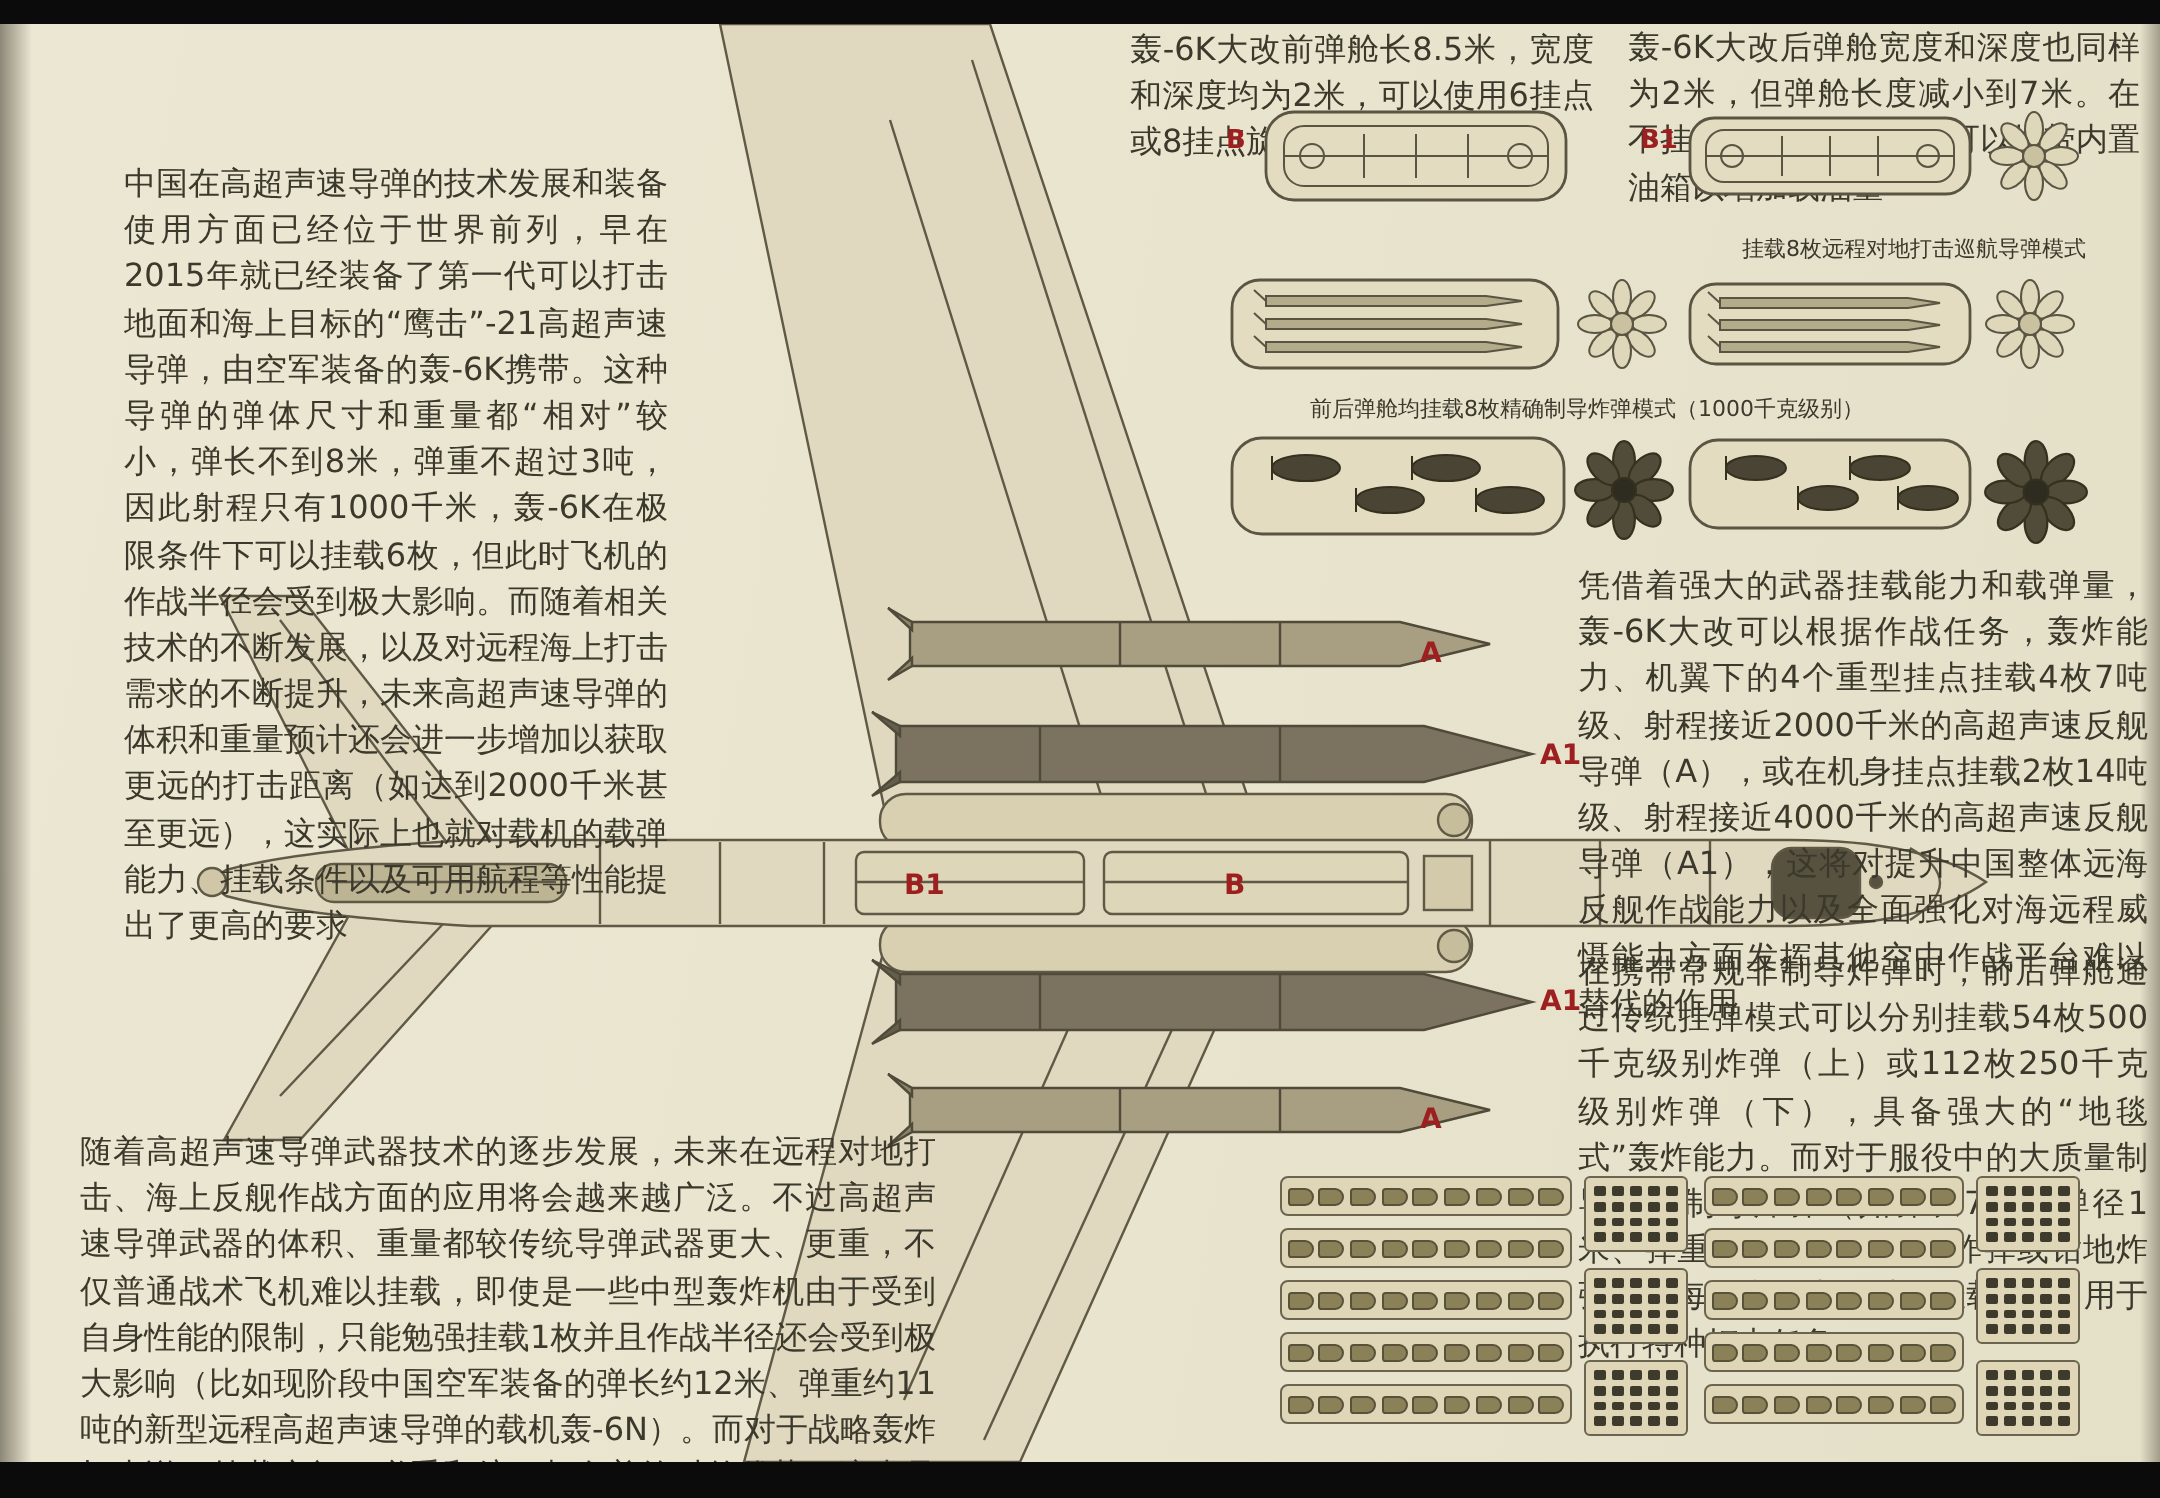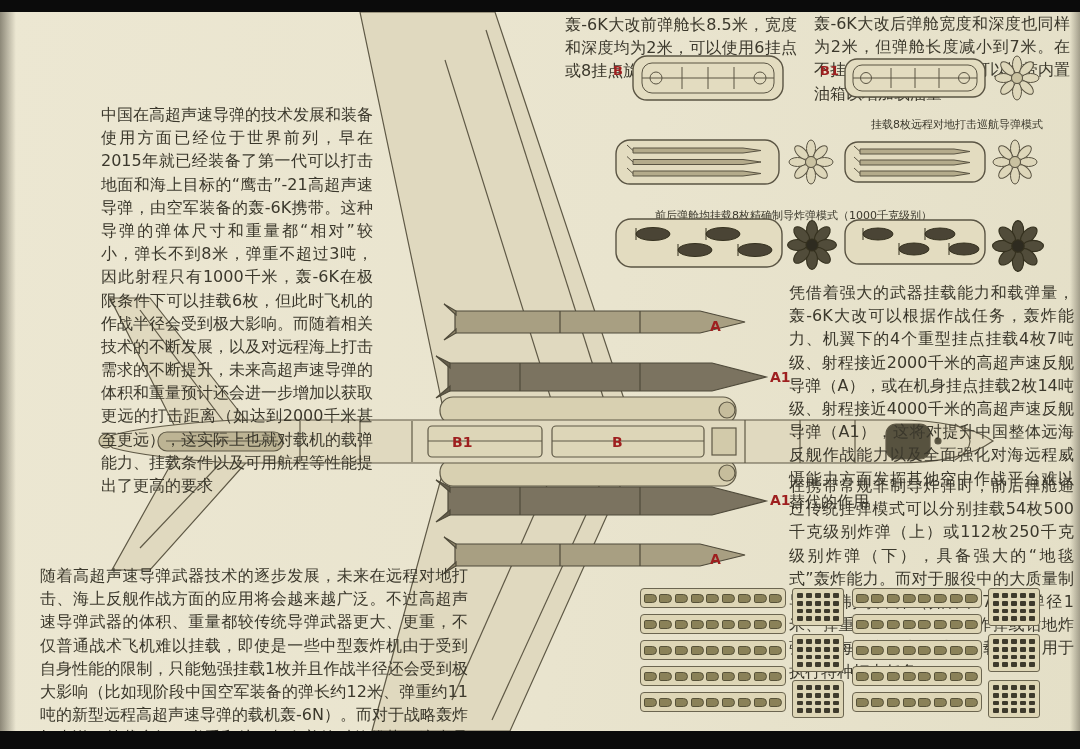--- a/index.html
+++ b/index.html
@@ -140,21 +140,21 @@
     <g font-family="DejaVu Sans, sans-serif" font-weight="bold" font-size="14" fill="#9e1f1f">
       <text x="710" y="331">A</text>
       <text x="770" y="382">A1</text>
       <text x="452" y="447">B1</text>
       <text x="612" y="447">B</text>
       <text x="770" y="505">A1</text>
       <text x="710" y="564">A</text>
     </g>
   </svg>
 
-  <div class="abs para" style="left:62px;top:103px;width:272px;margin-left:39px;">中国在高超声速导弹的技术发展和装备使用方面已经位于世界前列，早在2015年就已经装备了第一代可以打击地面和海上目标的“鹰击”-21高超声速导弹，由空军装备的轰-6K携带。这种导弹的弹体尺寸和重量都“相对”较小，弹长不到8米，弹重不超过3吨，因此射程只有1000千米，轰-6K在极限条件下可以挂载6枚，但此时飞机的作战半径会受到极大影响。而随着相关技术的不断发展，以及对远程海上打击需求的不断提升，未来高超声速导弹的体积和重量预计还会进一步增加以获取更远的打击距离（如达到2000千米甚至更远），这实际上也就对载机的载弹能力、挂载条件以及可用航程等性能提出了更高的要求</div>
+  <div class="abs para" style="left:62px;top:80px;width:272px;">中国在高超声速导弹的技术发展和装备使用方面已经位于世界前列，早在2015年就已经装备了第一代可以打击地面和海上目标的“鹰击”-21高超声速导弹，由空军装备的轰-6K携带。这种导弹的弹体尺寸和重量都“相对”较小，弹长不到8米，弹重不超过3吨，因此射程只有1000千米，轰-6K在极限条件下可以挂载6枚，但此时飞机的作战半径会受到极大影响。而随着相关技术的不断发展，以及对远程海上打击需求的不断提升，未来高超声速导弹的体积和重量预计还会进一步增加以获取更远的打击距离（如达到2000千米甚至更远），这实际上也就对载机的载弹能力、挂载条件以及可用航程等性能提出了更高的要求</div>
   <div class="abs para" style="left:40px;top:564px;width:428px;">随着高超声速导弹武器技术的逐步发展，未来在远程对地打击、海上反舰作战方面的应用将会越来越广泛。不过高超声速导弹武器的体积、重量都较传统导弹武器更大、更重，不仅普通战术飞机难以挂载，即使是一些中型轰炸机由于受到自身性能的限制，只能勉强挂载1枚并且作战半径还会受到极大影响（比如现阶段中国空军装备的弹长约12米、弹重约11吨的新型远程高超声速导弹的载机轰-6N）。而对于战略轰炸机来说，挂载空间、弹重和航程都有着绝对的优势，这也是目前美、俄空军能够将诸如B-72、图-95这类传统战略轰炸机进行改进、升级、延寿，延长其服役年限的主要原因</div>
 
   <div class="abs para" style="left:565px;top:13px;width:232px;">轰-6K大改前弹舱长8.5米，宽度和深度均为2米，可以使用6挂点或8挂点旋转武器挂架</div>
   <div class="abs para" style="left:814px;top:12px;width:256px;">轰-6K大改后弹舱宽度和深度也同样为2米，但弹舱长度减小到7米。在不挂载武器的情况下也可以携带内置油箱以增加载油量</div>
 
   <div class="abs baylabel" style="left:613px;top:63px;">B</div>
   <svg class="abs diagram" style="left:632px;top:55px;" width="152" height="46" viewBox="0 0 152 46">
     <rect x="1" y="1" width="150" height="44" rx="14" fill="#e3dcc0" stroke="#5a5443" stroke-width="1.4"></rect>
     <rect x="10" y="8" width="132" height="30" rx="10" fill="none" stroke="#5a5443"></rect>
     <line x1="10" y1="23" x2="142" y2="23" stroke="#5a5443"></line>
@@ -203,21 +203,21 @@
       <polygon points="16,30 110,30 126,32.5 110,35 16,35"></polygon>
       <line x1="10" y1="5" x2="16" y2="10.5"></line>
         <line x1="10" y1="16" x2="16" y2="21.5"></line>
         <line x1="10" y1="27" x2="16" y2="32.5"></line>
     </g>
   </svg>
   <svg class="abs diagram" style="left:992px;top:139px;" width="46" height="46" viewBox="0 0 46 46">
       <use href="#flowerL"></use>
     </svg>
 
-  <div class="abs caption" style="left:655px;top:208px;">前后弹舱均挂载8枚精确制导炸弹模式（1000千克级别）</div>
+  <div class="abs caption" style="left:655px;top:197px;">前后弹舱均挂载8枚精确制导炸弹模式（1000千克级别）</div>
 
   <svg class="abs diagram" style="left:615px;top:218px;" width="168" height="50" viewBox="0 0 168 50">
     <rect x="1" y="1" width="166" height="48" rx="15" fill="#e3dcc0" stroke="#5a5443" stroke-width="1.4"></rect>
     <g stroke="#35311f" stroke-width="1" fill="#4a4435">
       <ellipse cx="38" cy="16" rx="17" ry="6.5"></ellipse>
         <line x1="21" y1="10" x2="21" y2="22"></line>
       <ellipse cx="80" cy="32" rx="17" ry="6.5"></ellipse>
         <line x1="63" y1="26" x2="63" y2="38"></line>
       <ellipse cx="108" cy="16" rx="17" ry="6.5"></ellipse>
         <line x1="91" y1="10" x2="91" y2="22"></line>

